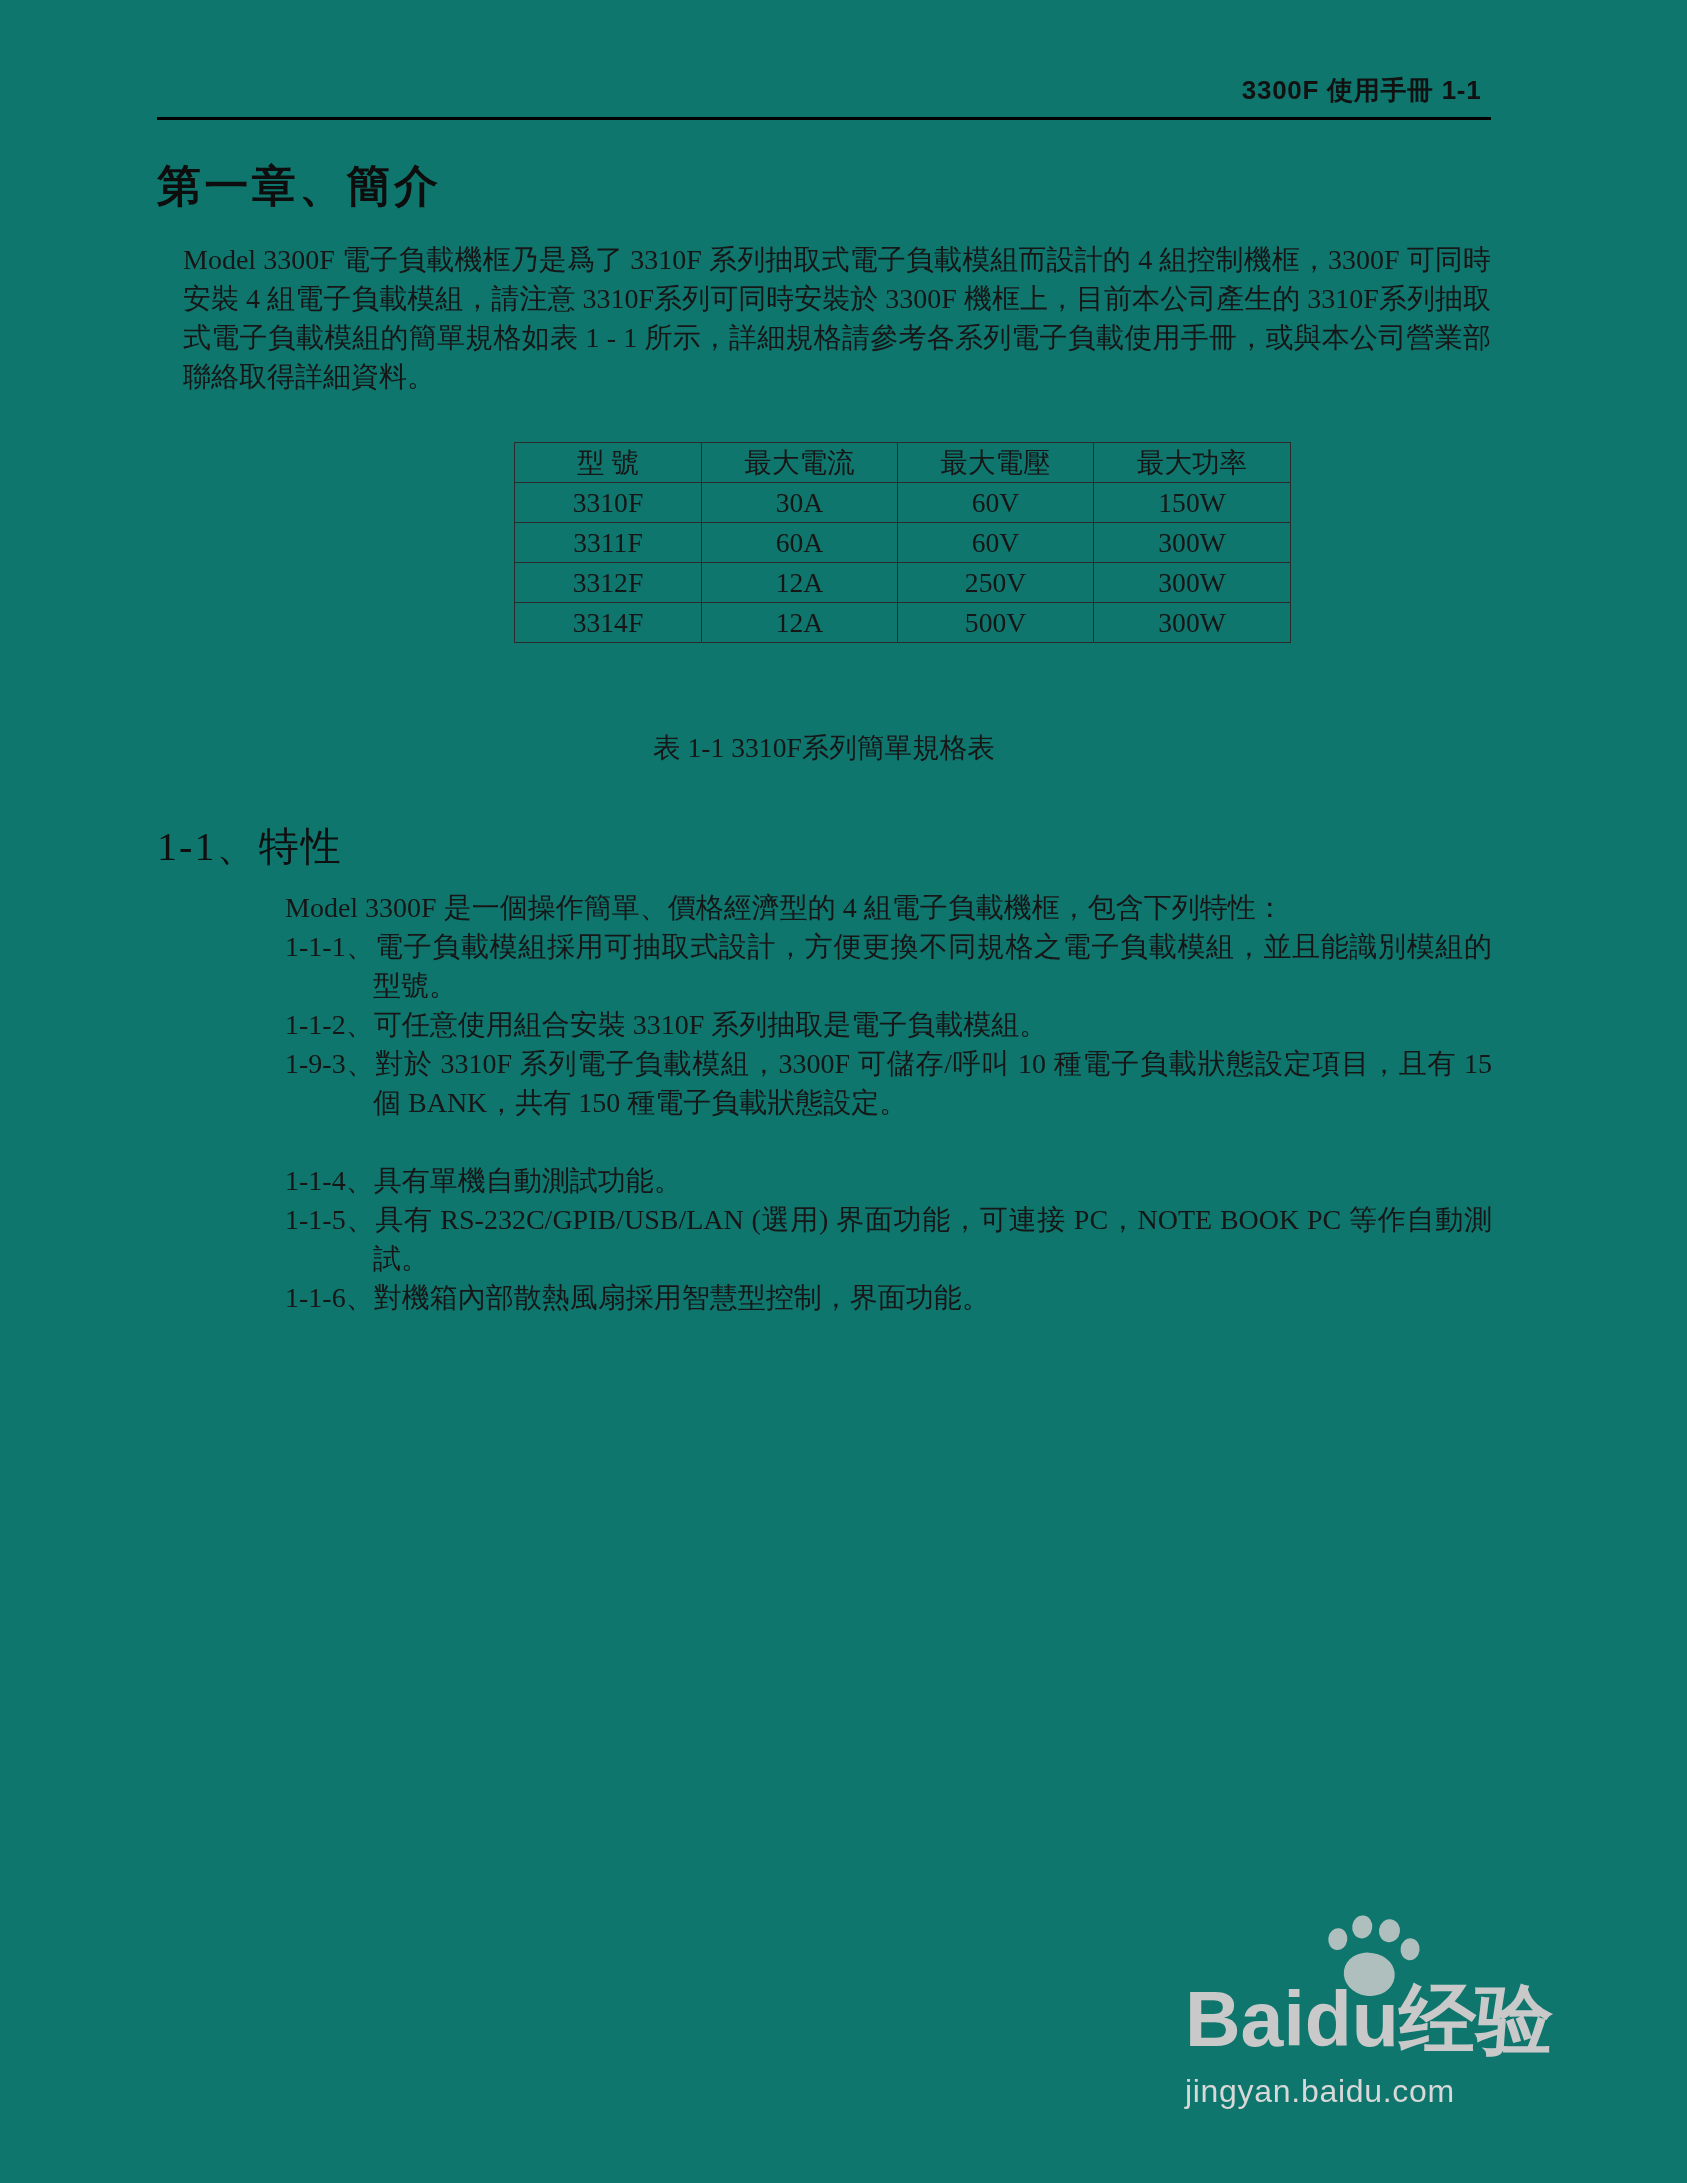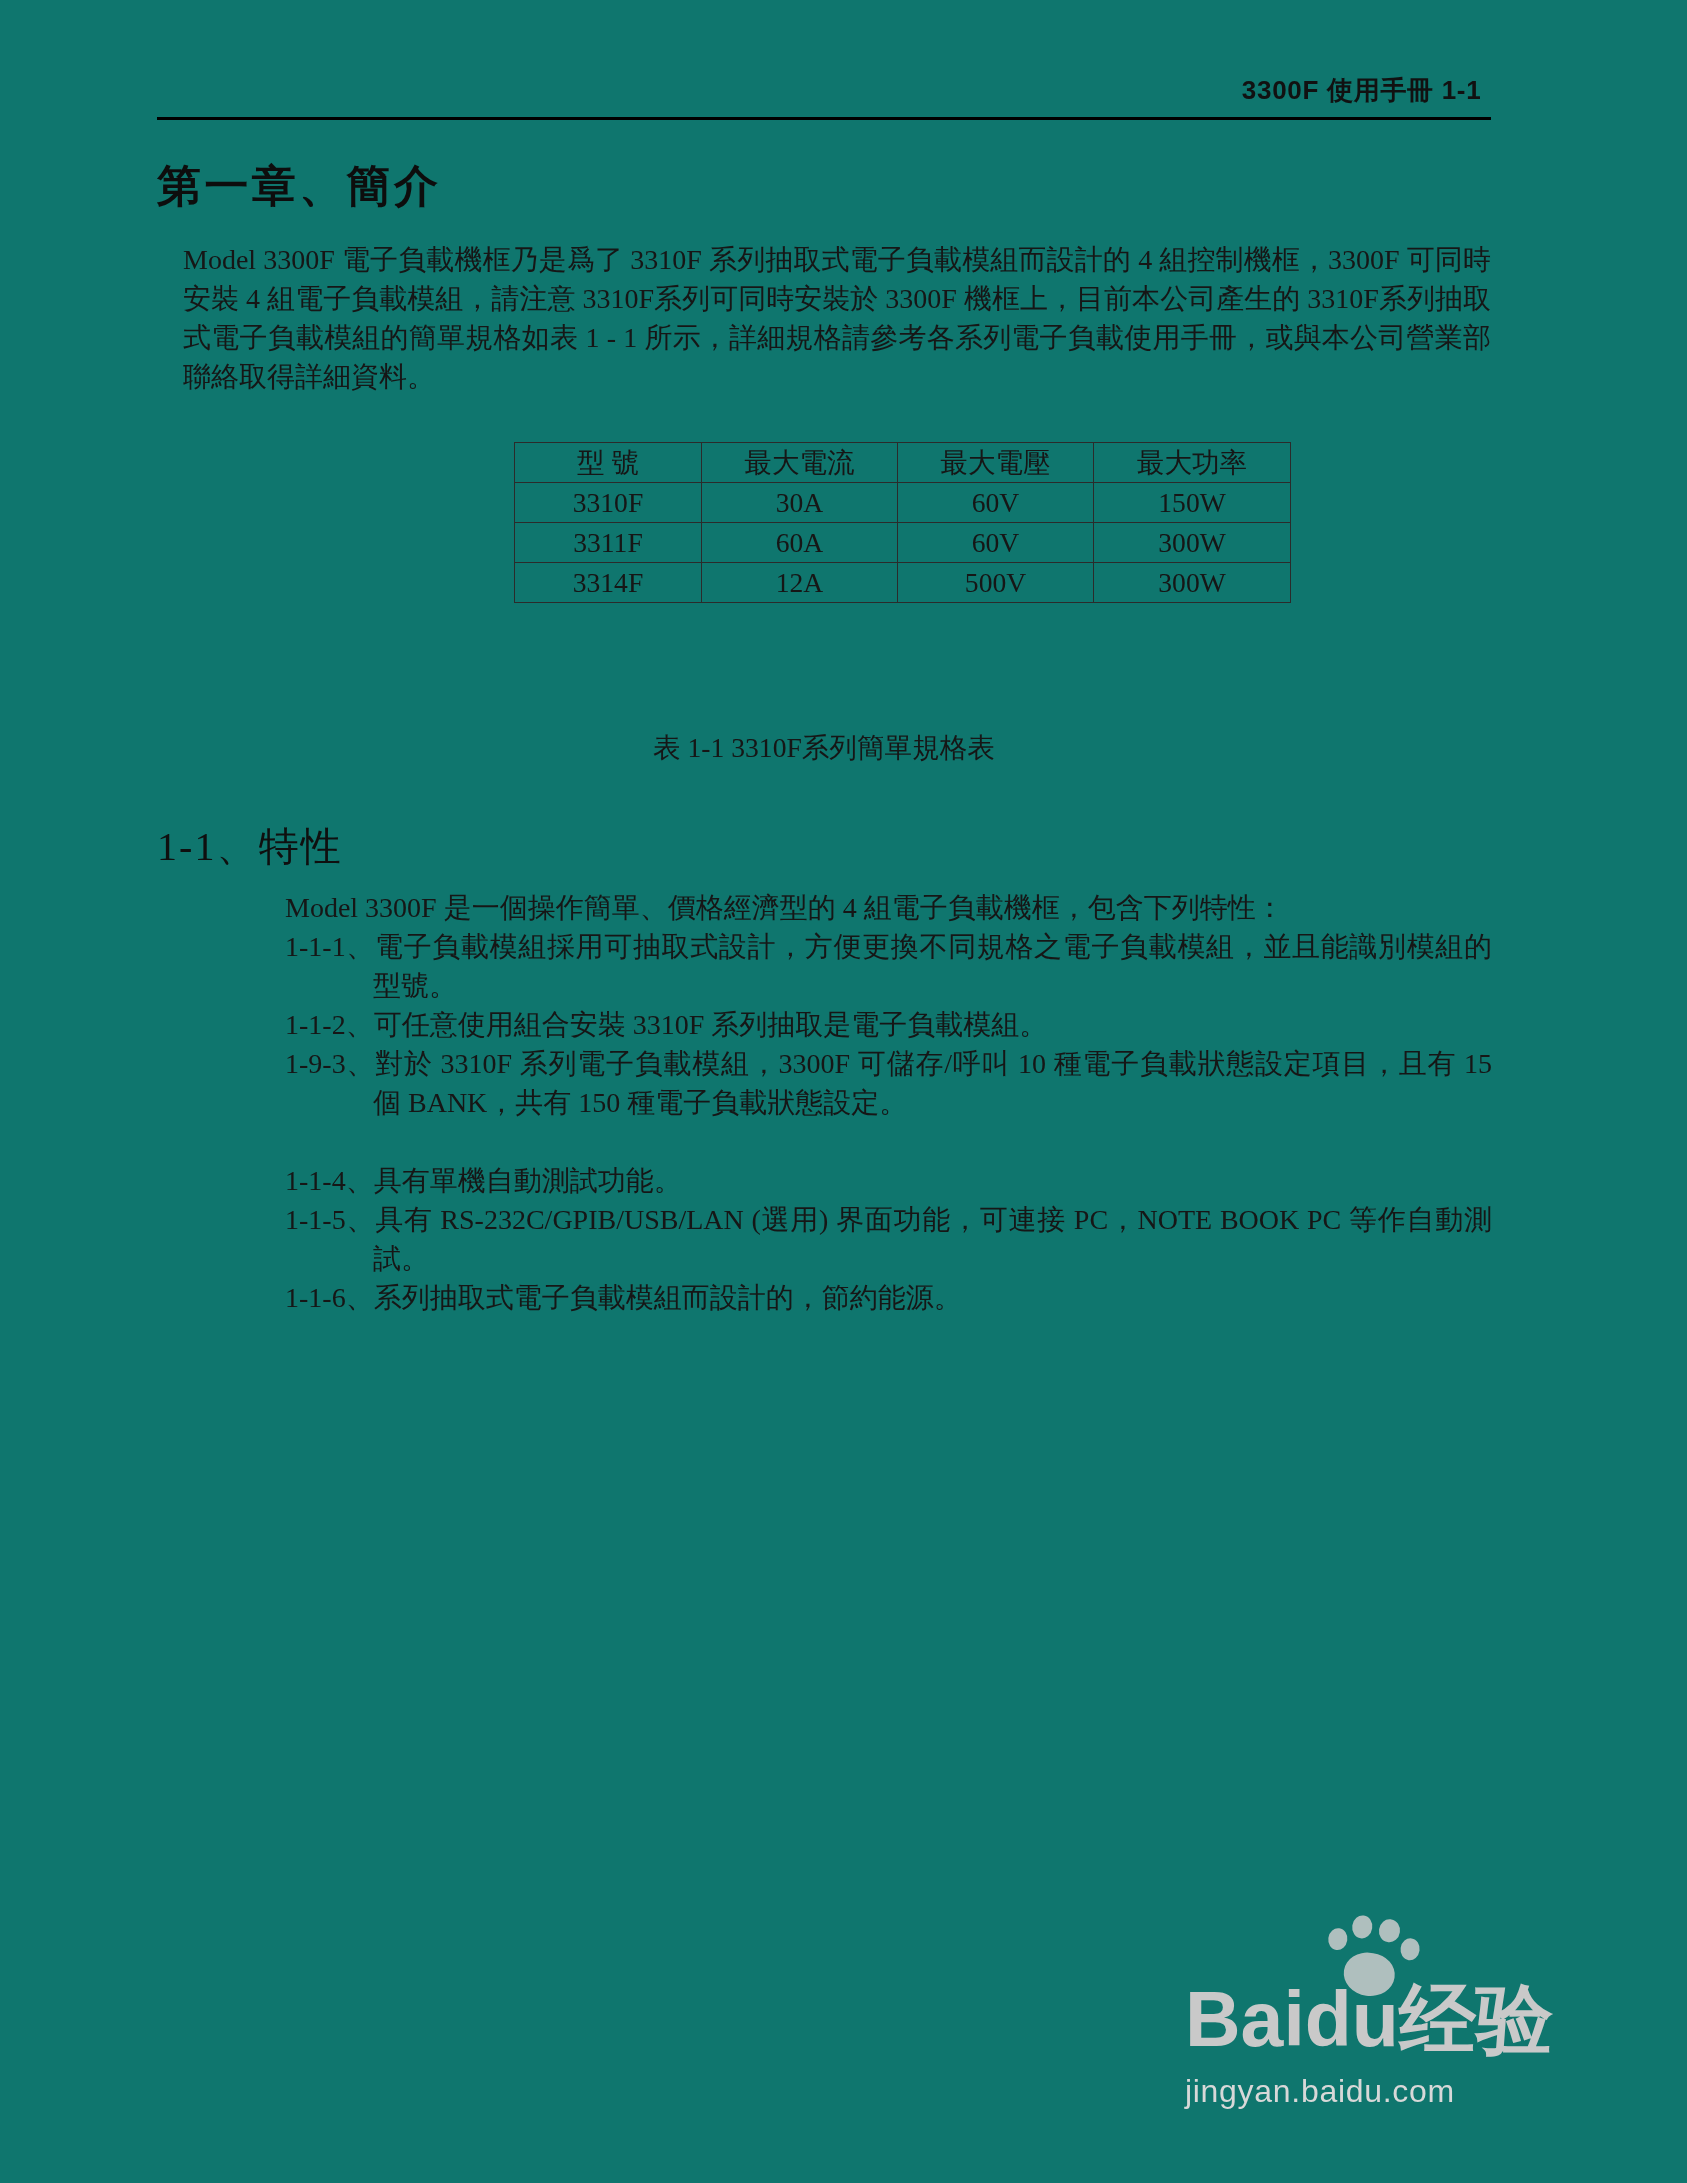--- a/index.html
+++ b/index.html
@@ -211,20 +211,26 @@
         <td>60V</td>
         <td>150W</td>
       </tr>
       <tr>
         <td>3311F</td>
         <td>60A</td>
         <td>60V</td>
         <td>300W</td>
       </tr>
       <tr>
+        <td>3312F</td>
+        <td>12A</td>
+        <td>250V</td>
+        <td>300W</td>
+      </tr>
+      <tr>
         <td>3314F</td>
         <td>12A</td>
         <td>500V</td>
         <td>300W</td>
       </tr>
     </tbody>
       </table>
   </div>
   <div class="table-caption">表  1-1 3310F系列簡單規格表</div>
 
@@ -236,21 +242,21 @@
     <p class="feature-item"><span>1-1-1、</span><span>電子負載模組採用可抽取式設計，方便更換不同規格之電子負載模組，並且能識別模組的型號。</span></p>
 
     <p class="feature-item"><span>1-1-2、</span><span>可任意使用組合安裝 3310F 系列抽取是電子負載模組。</span></p>
 
     <p class="feature-item"><span>1-9-3、</span><span>對於 3310F 系列電子負載模組，3300F 可儲存/呼叫 10 種電子負載狀態設定項目，且有 15 個 BANK，共有 150 種電子負載狀態設定。</span></p>
 
     <p class="feature-item gap-before"><span>1-1-4、</span><span>具有單機自動測試功能。</span></p>
 
     <p class="feature-item"><span>1-1-5、</span><span>具有 RS-232C/GPIB/USB/LAN (選用) 界面功能，可連接 PC，NOTE BOOK PC 等作自動測試。</span></p>
 
-    <p class="feature-item"><span>1-1-6、</span><span>系列抽取式電子負載模組而設計的，節約能源。</span></p>
+    <p class="feature-item"><span>1-1-6、</span><span>對機箱內部散熱風扇採用智慧型控制，界面功能。</span></p>
   </div>
 
   <div class="paw">
     <span class="pad main"></span>
     <span class="pad t1"></span>
     <span class="pad t2"></span>
     <span class="pad t3"></span>
     <span class="pad t4"></span>
   </div>
   <div class="watermark">

